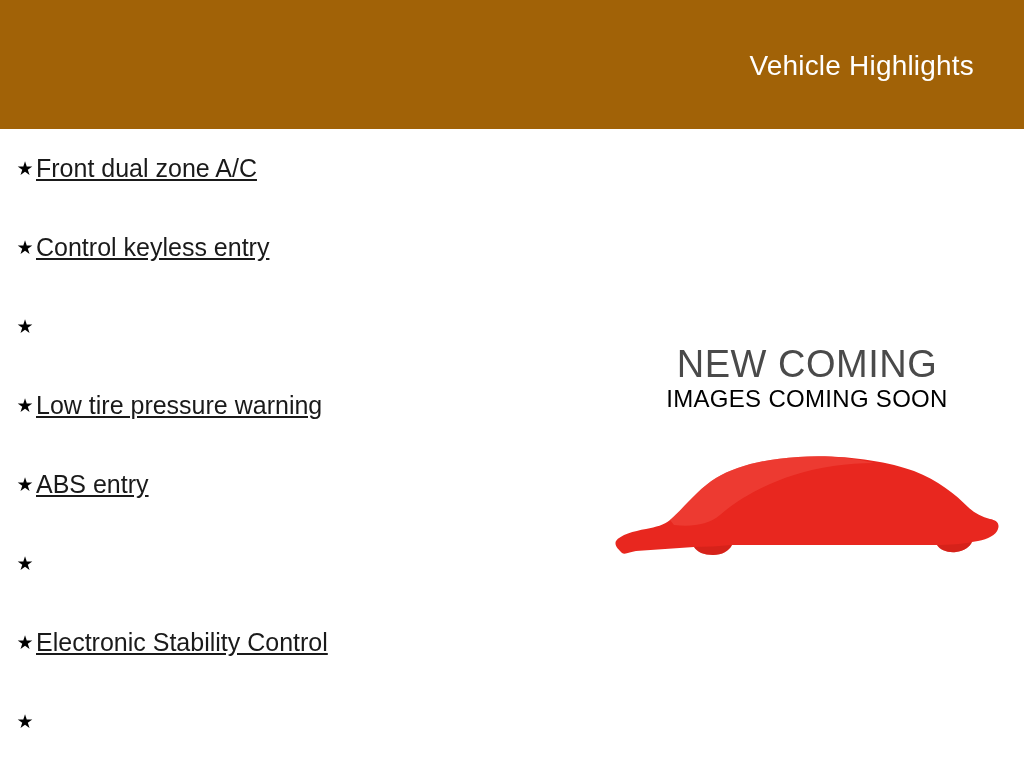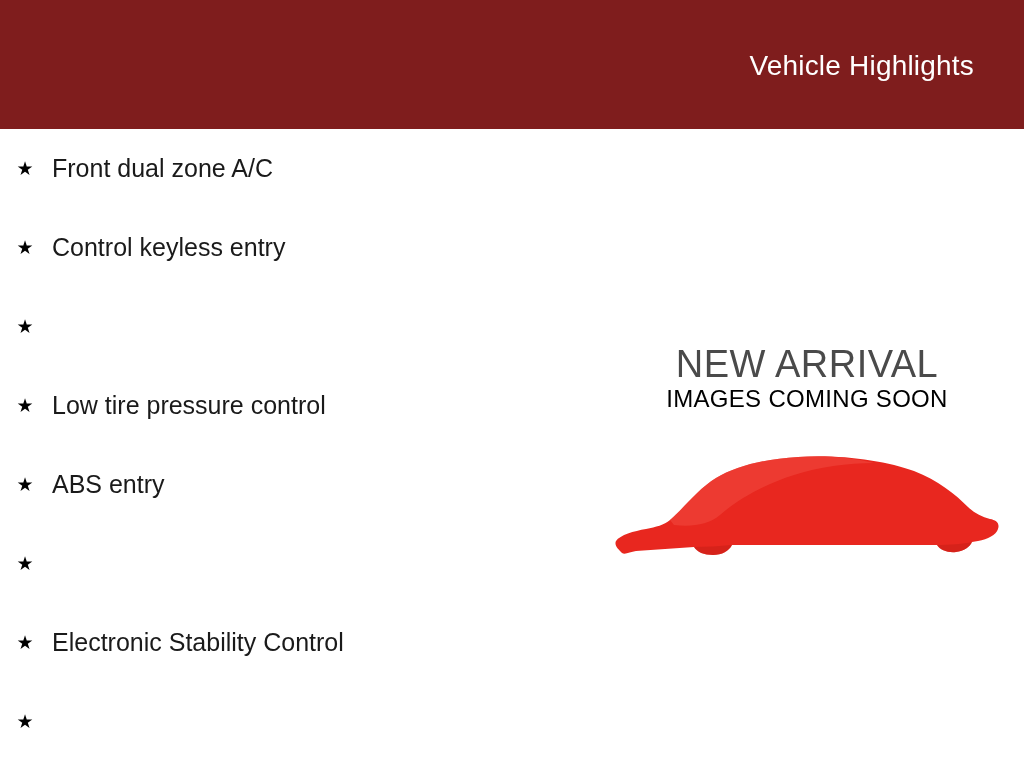--- a/index.html
+++ b/index.html
@@ -19,21 +19,21 @@
     height: 768px;
     position: relative;
     background: #ffffff;
   }
   .header-bar {
     position: absolute;
     left: 0;
     top: 0;
     width: 1024px;
     height: 129px;
-    background: #7f1d1d;
+    background: #a16207;
     box-sizing: border-box;
   }
   .header-title {
     position: absolute;
     right: 50px;
     top: 50px;
     color: #ffffff;
     font-size: 28px;
     font-weight: 400;
     letter-spacing: 0.2px;
@@ -57,25 +57,26 @@
   }
   .bullet-star {
     width: 22px;
     font-size: 19px;
     line-height: 1;
     color: #000000;
     text-align: center;
     flex: 0 0 auto;
   }
   .highlight-label {
-    margin-left: 16px;
+    margin-left: 0;
     font-size: 25px;
     color: #1a1a1a;
     line-height: 1.1;
     white-space: nowrap;
+    text-decoration: underline;
   }
   .placeholder-art {
     position: absolute;
     left: 612px;
     top: 345px;
     width: 390px;
     height: 220px;
   }
   .placeholder-text-main {
     position: absolute;
@@ -123,40 +124,40 @@
     </li>
     <li class="highlight-item">
       <span class="bullet-star">★</span>
       <span class="highlight-label">Control keyless entry</span>
     </li>
     <li class="highlight-item">
       <span class="bullet-star">★</span>
     </li>
     <li class="highlight-item">
       <span class="bullet-star">★</span>
-      <span class="highlight-label">Low tire pressure control</span>
+      <span class="highlight-label">Low tire pressure warning</span>
     </li>
     <li class="highlight-item">
       <span class="bullet-star">★</span>
       <span class="highlight-label">ABS entry</span>
     </li>
     <li class="highlight-item">
       <span class="bullet-star">★</span>
     </li>
     <li class="highlight-item">
       <span class="bullet-star">★</span>
       <span class="highlight-label">Electronic Stability Control</span>
     </li>
     <li class="highlight-item">
       <span class="bullet-star">★</span>
     </li>
   </ul>
 
   <div class="placeholder-art">
-    <div class="placeholder-text-main">NEW ARRIVAL</div>
+    <div class="placeholder-text-main">NEW COMING</div>
     <div class="placeholder-text-sub">IMAGES COMING SOON</div>
     <svg class="car-svg" width="390" height="142" viewBox="0 0 390 142">
       <path d="M10 130 C6 126 2 122 4 118 C8 112 22 108 34 106 C44 104 52 102 58 97
                C72 85 86 66 104 55 C124 43 152 36 186 34 C228 31 274 38 302 48
                C326 57 344 72 356 84 C362 90 370 94 378 96 C384 97 388 100 386 106
                C384 112 376 116 366 118 L360 119 C358 124 352 128 344 129
                C336 130 328 127 325 122 L120 122 C117 128 110 132 101 132
                C92 132 85 129 82 124 L24 128 C18 129 13 132 10 130 Z" fill="#e8271f"></path>
       <path d="M58 97 C72 85 86 66 104 55 C124 43 152 36 186 34 C210 32 238 34 262 40
                C236 40 206 44 182 52 C150 62 124 78 108 92 C96 102 80 104 62 102 Z" fill="#f04a40" opacity="0.55"></path>

